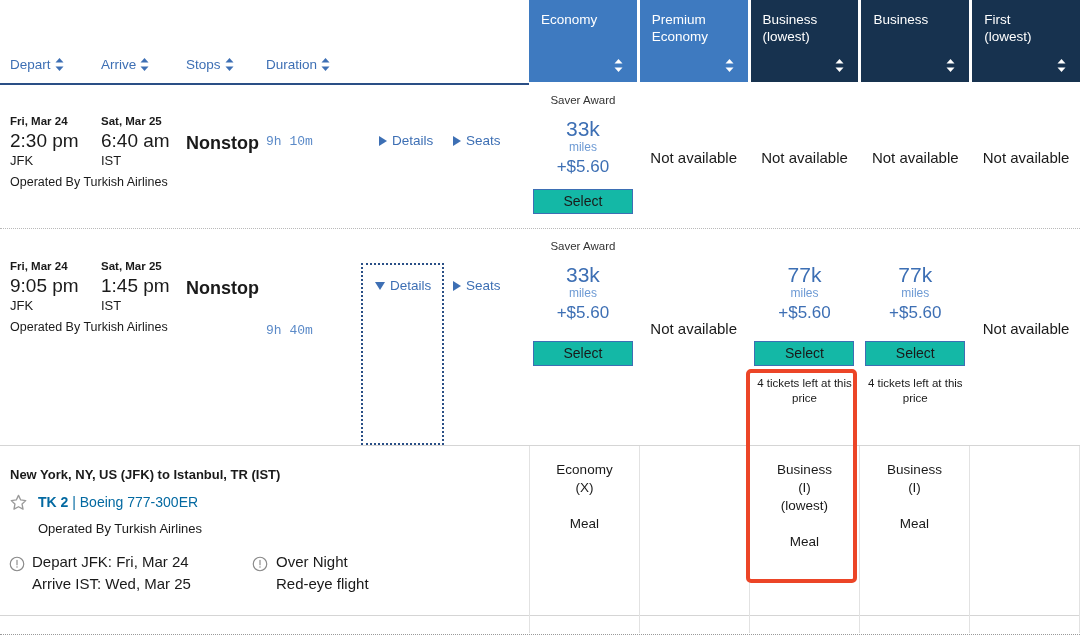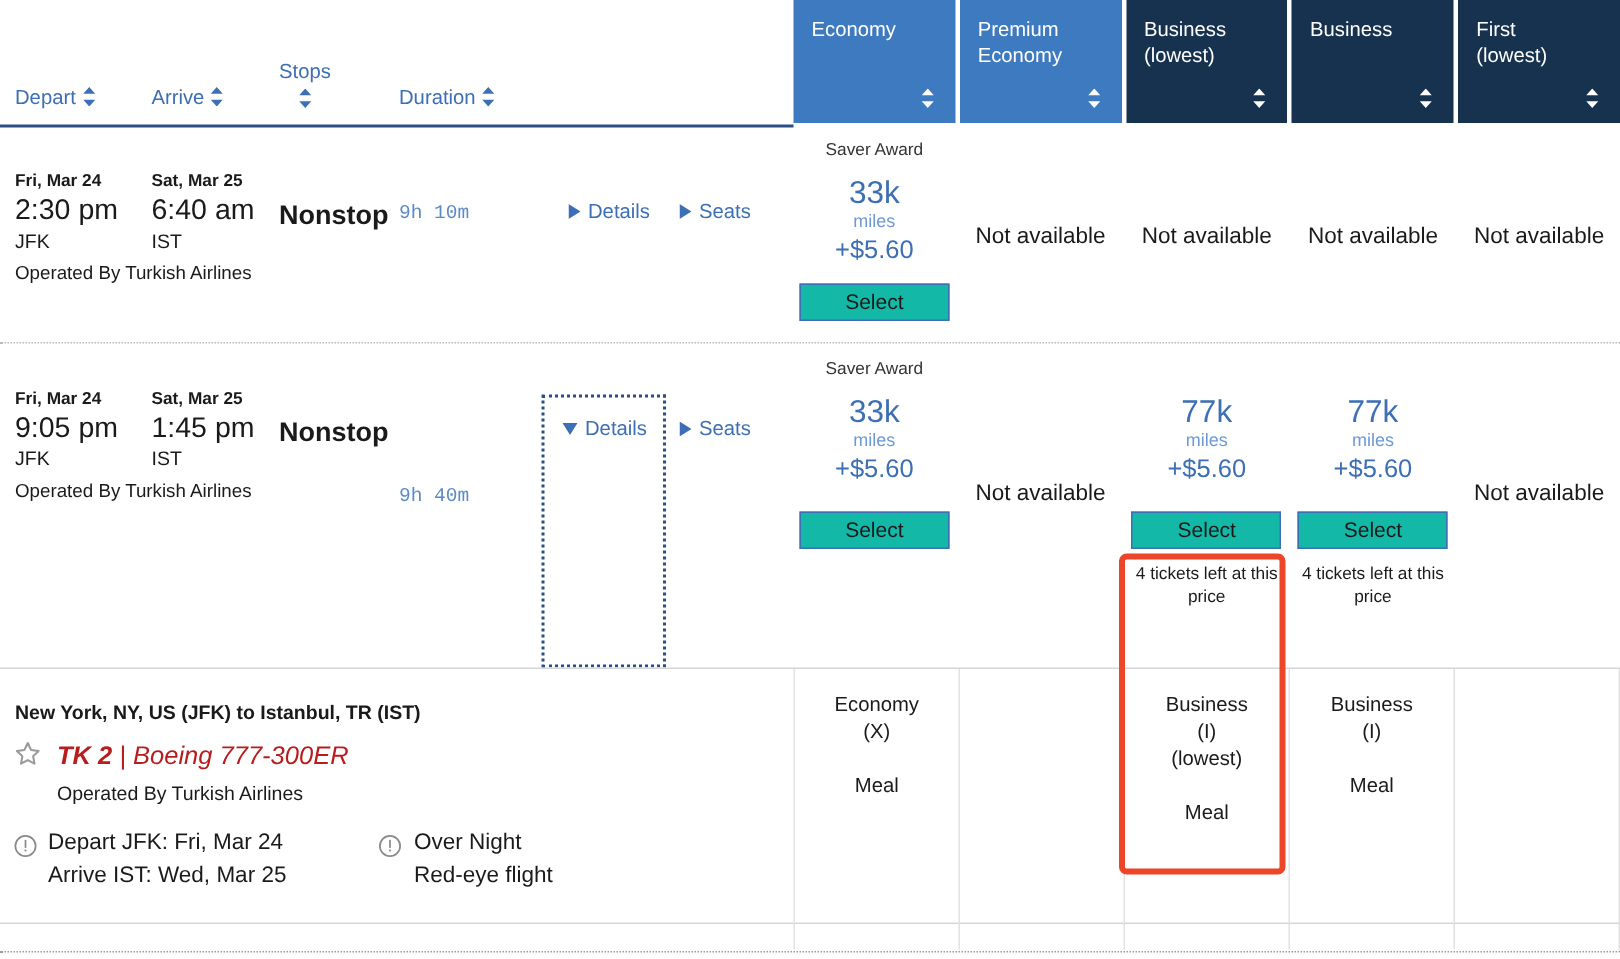--- a/index.html
+++ b/index.html
@@ -79,21 +79,21 @@
     text-align: center; cursor: pointer;
   }
   .not-avail { position: absolute; left: 0; right: 0; font-size: 15px; color: #1a1a1a; }
   .tickets-left { position: absolute; left: 3px; right: 3px; font-size: 11.5px; color: #1a1a1a; line-height: 15px; }
 
   
   .details-panel { position: absolute; left: 0; top: 445px; width: 1080px; height: 171px;
                    border-top: 1px solid #d5d5d5; border-bottom: 1px solid #d5d5d5; background: #fff; }
   .dp-left { position: absolute; left: 0; top: 0; width: 529px; height: 100%; }
   .dp-route { position: absolute; left: 10px; top: 21px; font-size: 13px; font-weight: bold; color: #1a1a1a; }
-  .dp-flight { position: absolute; left: 38px; top: 48px; font-size: 17px; color: #b91c1c; font-style: italic; }
+  .dp-flight { position: absolute; left: 38px; top: 48px; font-size: 14px; color: #0369a1; }
   .dp-flight b { font-weight: bold; }
   .dp-oper { position: absolute; left: 38px; top: 75px; font-size: 13px; color: #1a1a1a; }
   .dp-note { position: absolute; font-size: 15px; line-height: 22px; color: #1a1a1a; }
   .dp-noteicon { position: absolute; line-height: 0; }
 
   .dp-right { position: absolute; left: 529px; top: 0; width: 551px; height: 171px; display: flex; }
   .dp-col { flex: 1 1 0; position: relative; text-align: center; padding-top: 15px;
             font-size: 13.5px; line-height: 18px; color: #1a1a1a;
             border-right: 1px solid #e2e2e2; }
   .dp-col:first-child { border-left: 1px solid #e2e2e2; }
@@ -131,21 +131,21 @@
       </a>
       <a class="sort-link" style="left:101px;">
         <span>Arrive</span>
         <span class="updown">
           <svg width="9" height="13" viewBox="0 0 9 13">
               <polygon points="4.5,0 8.5,4.5 0.5,4.5" fill="#3d6fb4"></polygon>
               <polygon points="4.5,13 8.5,8.5 0.5,8.5" fill="#3d6fb4"></polygon>
             </svg>
         </span>
       </a>
-      <a class="sort-link" style="left:186px;flex-direction:column;">
+      <a class="sort-link" style="left:186px;">
         <span>Stops</span>
         <span class="updown">
           <svg width="9" height="13" viewBox="0 0 9 13">
               <polygon points="4.5,0 8.5,4.5 0.5,4.5" fill="#3d6fb4"></polygon>
               <polygon points="4.5,13 8.5,8.5 0.5,8.5" fill="#3d6fb4"></polygon>
             </svg>
         </span>
       </a>
       <a class="sort-link" style="left:266px;">
         <span>Duration</span>

